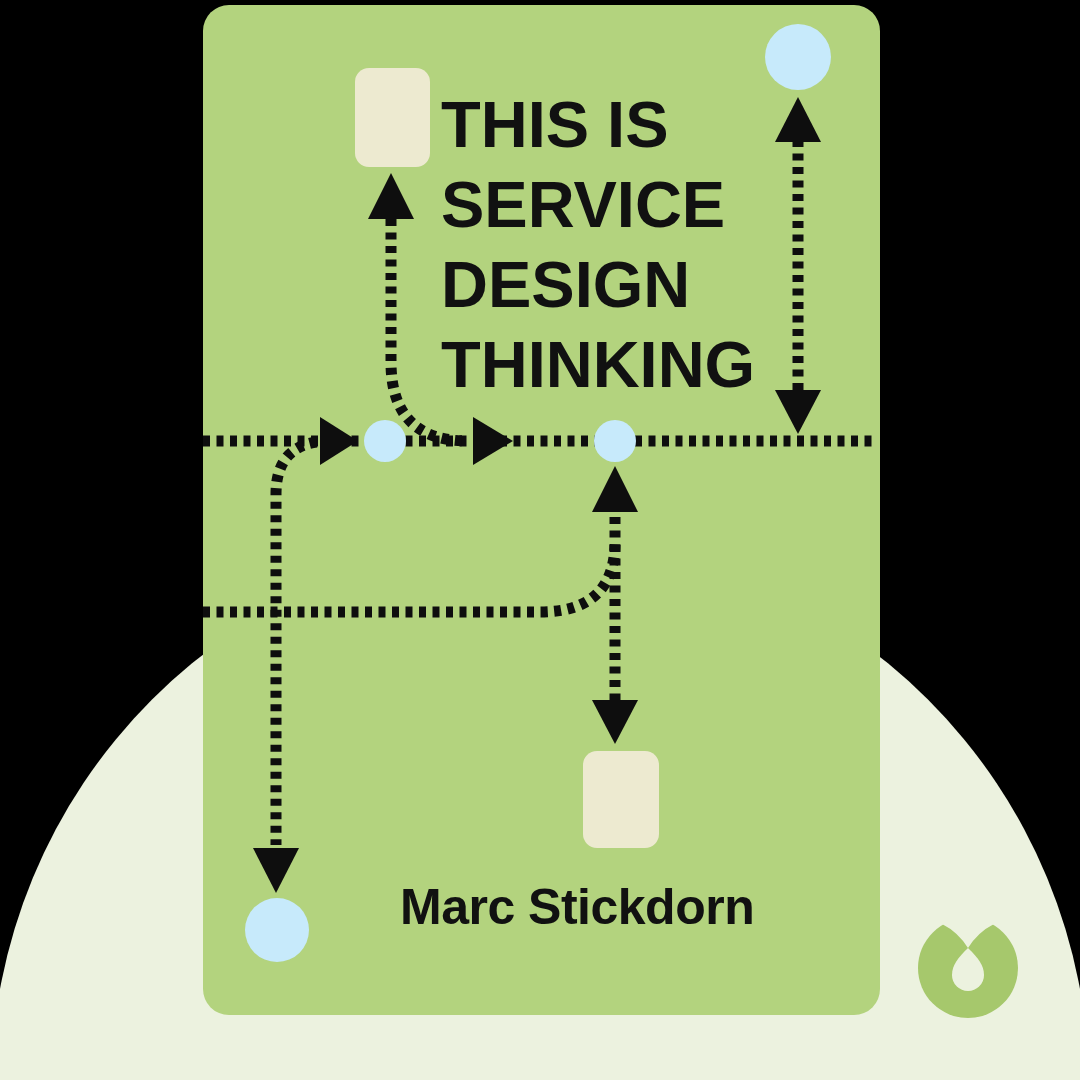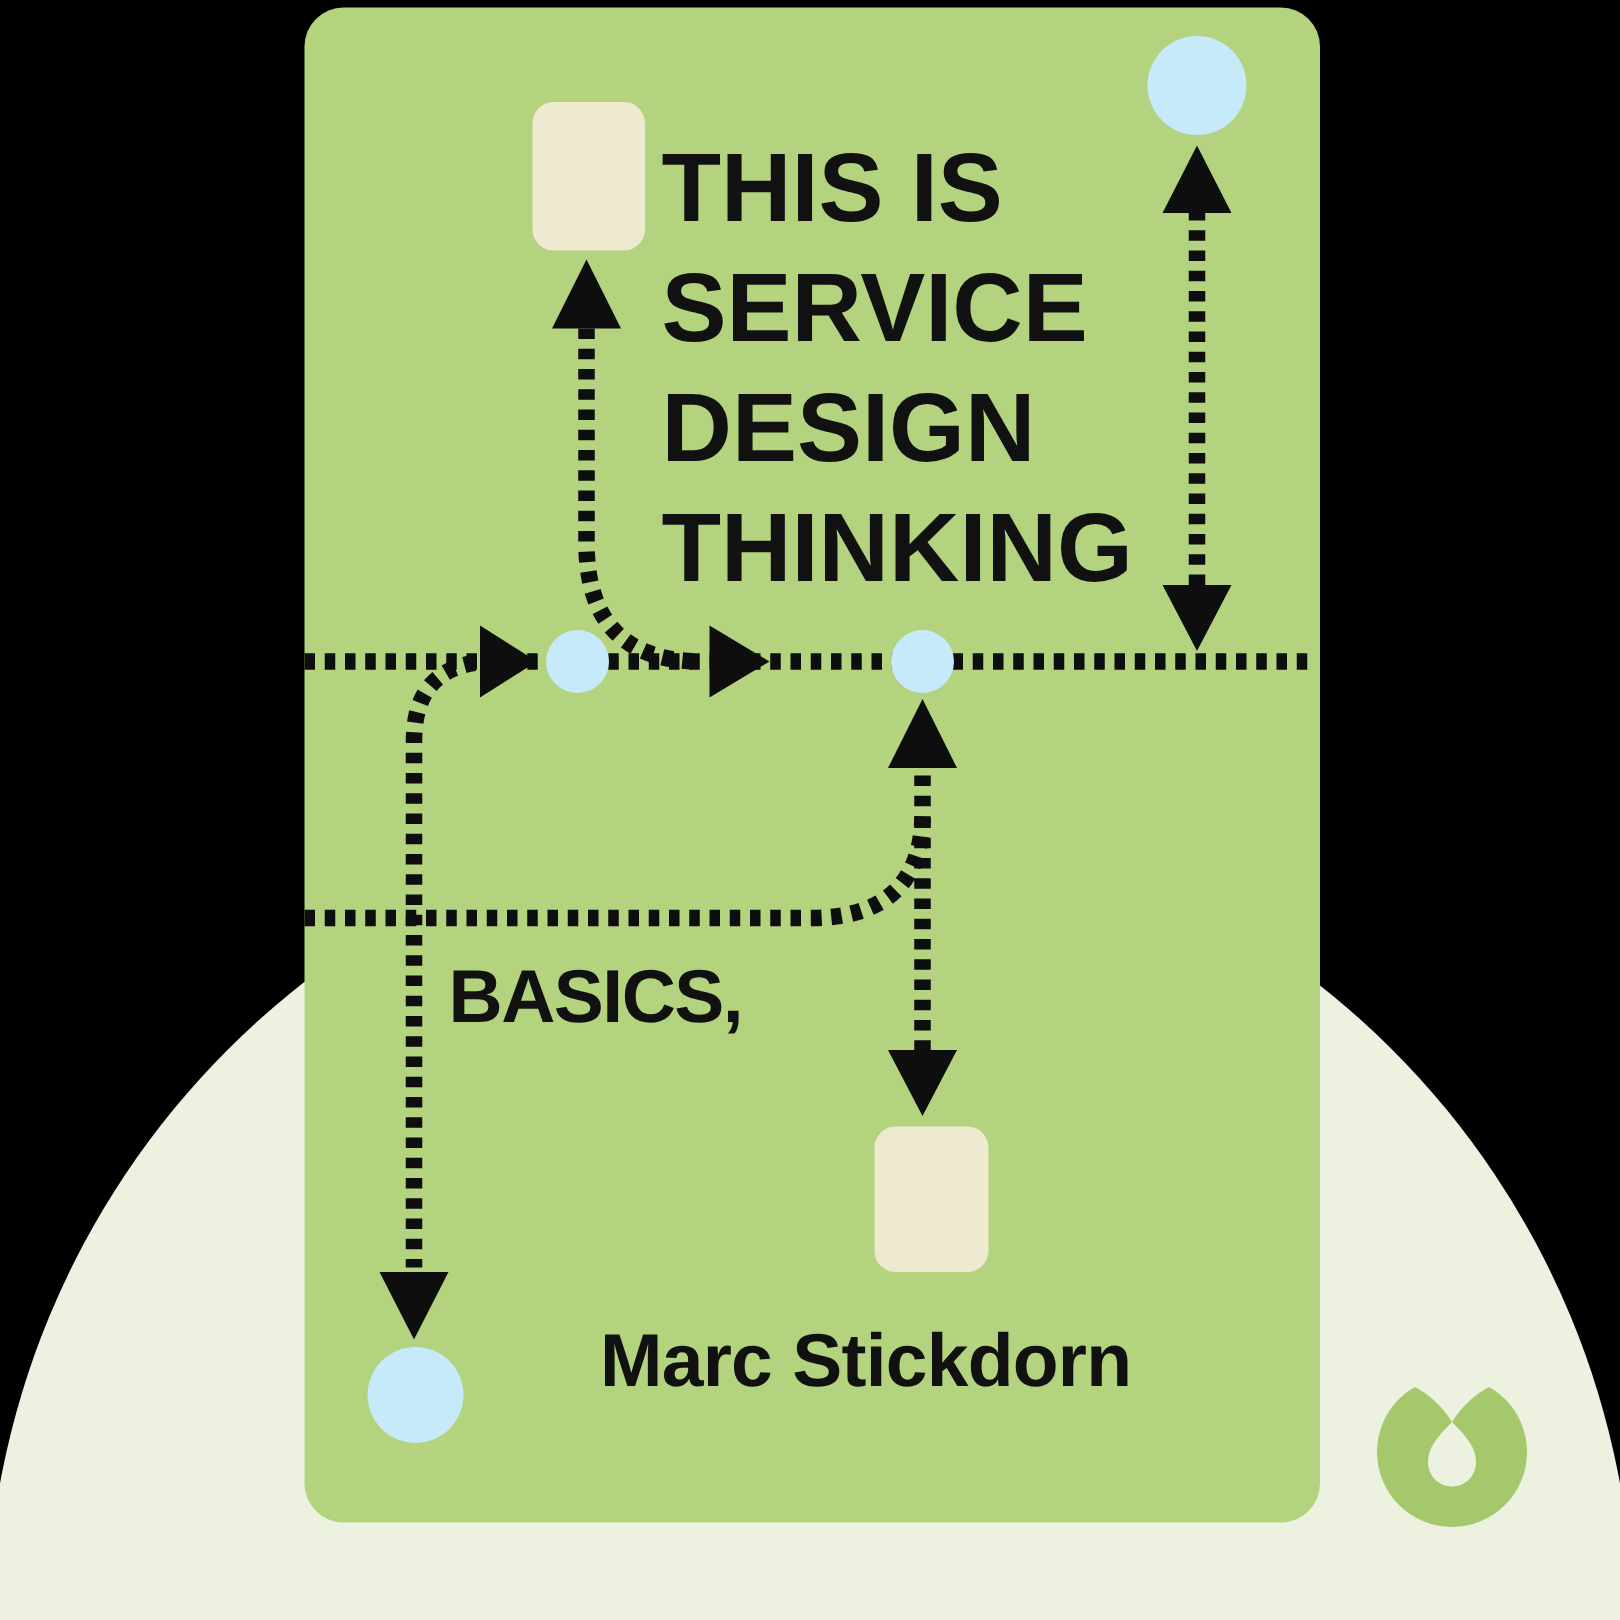--- a/index.html
+++ b/index.html
@@ -95,21 +95,20 @@
   </svg>
 
   <div class="title">
     <div>THIS IS</div>
     <div>SERVICE</div>
     <div>DESIGN</div>
     <div>THINKING</div>
   </div>
 
   <div class="subtitle">
-    <div>BASICS,</div>
   </div>
 
   <div class="authors">
     <div>Marc Stickdorn</div>
   </div>
 
   <svg class="blinkist-logo" viewBox="0 0 100 100" aria-hidden="true">
     <circle class="logo-circle" cx="50" cy="50" r="50"></circle>
     <path class="logo-cut" d="M24 6 Q40 14 50 30 Q60 14 76 6 L76 -8 L24 -8 Z"></path>
     <path class="logo-cut" d="M50 30 C40 40 34 47 34 57 A16 16 0 0 0 66 57 C66 47 60 40 50 30 Z"></path>

